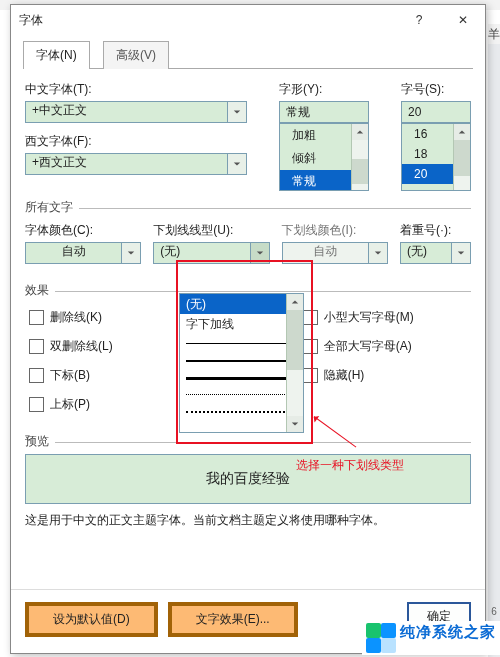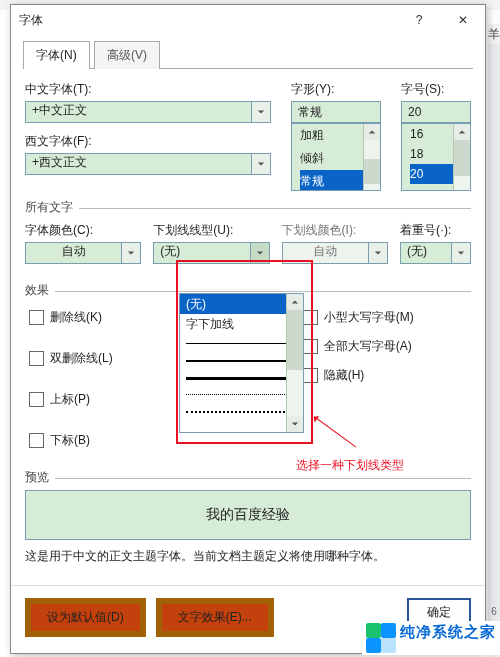--- a/index.html
+++ b/index.html
@@ -4,33 +4,33 @@
 <style>
 html,body{margin:0;padding:0;font-family:"Microsoft YaHei","SimSun",sans-serif;font-size:12px;color:#222;background:#fff;}
 .outer{position:relative;width:500px;height:657px;overflow:hidden;box-sizing:border-box;}
 .ribbon-bg{position:absolute;top:0;left:0;right:0;height:10px;background:#f3f3f3;}
 .dialog{position:absolute;left:10px;top:4px;width:476px;height:650px;background:#fff;border:1px solid #888;box-shadow:2px 2px 8px rgba(0,0,0,.25);box-sizing:border-box;}
 .titlebar{height:30px;display:flex;align-items:center;padding-left:8px;}
 .titlebar .title{flex:1;font-size:12px;}
 .titlebar .btn{width:44px;height:30px;display:flex;align-items:center;justify-content:center;color:#333;}
 .tabs{padding:6px 12px 0 12px;position:relative;}
 .tabs::after{content:"";position:absolute;left:12px;right:12px;bottom:0;height:1px;background:#aaa;}
-.tab{display:inline-block;padding:5px 12px;border:1px solid #aaa;border-bottom:none;background:#fff;margin-right:1px;position:relative;z-index:2;}
+.tab{display:inline-block;padding:5px 12px;border:1px solid #aaa;border-bottom:none;background:#fff;margin-right:10px;position:relative;z-index:2;}
 .tab.inactive{background:#f4f4f4;color:#555;}
 .body{padding:12px 14px 0 14px;}
-.row{display:flex;gap:20px;margin-bottom:6px;}
+.row{display:flex;gap:32px;margin-bottom:6px;}
 .col{display:flex;flex-direction:column;}
 .lbl{margin-bottom:3px;}
 .combo{display:flex;height:22px;border:1px solid #7a9eb1;background:#d7ecd7;position:relative;box-sizing:border-box;}
 .combo .val{flex:1;padding:0 6px;overflow:hidden;white-space:nowrap;}
 .combo .arrow{width:18px;height:100%;display:flex;align-items:center;justify-content:center;background:#e8f0e8;border-left:1px solid #7a9eb1;}
 .combo .arrow svg{width:8px;height:8px;}
 .input-box{height:22px;border:1px solid #7a9eb1;background:#d7ecd7;padding:0 6px;display:flex;align-items:center;box-sizing:border-box;}
 .listbox{border:1px solid #7a9eb1;background:#d7ecd7;height:68px;overflow:hidden;position:relative;box-sizing:border-box;}
-.listbox .item{padding:3px 0;margin-left:8px;}
+.listbox .item{padding:3px 12px;}
 .listbox .item.sel{background:#0a64c8;color:#fff;}
 .listbox .scrollbar{position:absolute;right:0;top:0;width:16px;bottom:0;background:#eef3ee;border-left:1px solid #b3c7b3;}
 .listbox .scrollbar .sbtn{height:16px;display:flex;align-items:center;justify-content:center;background:#e6ece6;}
 .listbox .scrollbar .thumb{position:absolute;right:0;top:35px;height:25px;width:16px;background:#cdd9cd;}
 .listbox.size .thumb{top:16px;height:36px;}
 .sect-label{color:#444;margin-top:8px;position:relative;}
 .sect-label::after{content:"";position:absolute;left:54px;right:0;top:50%;height:1px;background:#bbb;}
 .sect-label.short::after{left:30px;}
 .highlight-box{position:absolute;border:2px solid #e81123;pointer-events:none;}
 .hl1{left:165px;top:255px;width:133px;height:180px;}
@@ -38,21 +38,21 @@
 .annotation.arrow-line{border-top:1px solid #e81123;transform-origin:left center;}
 .ann-text{left:285px;top:452px;}
 .ann-arr{left:303px;top:411px;width:52px;transform:rotate(36deg);}
 .ann-arr::before{content:"";position:absolute;left:-4px;top:-4px;border:4px solid transparent;border-right-color:#e81123;}
 .checkbox-row{display:flex;align-items:center;gap:6px;margin:6px 0;}
 .checkbox-row .box{width:13px;height:13px;border:1px solid #666;background:#fff;}
 .effects-cols{display:flex;gap:60px;padding-left:4px;padding-top:4px;}
 .preview-box{margin-top:4px;height:48px;border:1px solid #7a9eb1;background:#d7ecd7;display:flex;align-items:center;justify-content:center;font-family:"SimSun",serif;font-size:14px;}
 .desc{margin-top:8px;font-size:12px;}
 .footer{position:absolute;left:0;right:0;bottom:0;padding:12px 14px 16px 14px;display:flex;gap:10px;border-top:1px solid #ddd;}
-.footer .dlg-btn{padding:5px 16px;border:6px solid #a16207;background:#c2410c;}
+.footer .dlg-btn{padding:5px 24px;border:4px solid #a16207;background:#fdba74;}
 .footer .spacer{flex:1;}
 .footer .primary{border:2px solid #2b579a;background:#fdfefd;padding:4px 18px;}
 .watermark{position:absolute;right:0;bottom:2px;display:flex;gap:4px;background:#fff;padding:2px 4px;}
 .watermark .logo{width:30px;height:30px;display:grid;grid-template-columns:1fr 1fr;grid-template-rows:1fr 1fr;}
 .watermark .logo div{border-radius:2px;}
 .watermark .text{font-size:15px;color:#0b6bd4;font-weight:600;letter-spacing:1px;font-family:"Microsoft YaHei";}
 .dropdown-panel{position:absolute;left:168px;top:288px;width:125px;height:140px;border:1px solid #7a9eb1;background:#fff;box-sizing:border-box;z-index:5;}
 .dropdown-panel .dd-item{height:20px;padding:0 6px;display:flex;align-items:center;font-size:12px;}
 .dropdown-panel .dd-item.sel{background:#0a64c8;color:#fff;}
 .dropdown-panel .dd-line{height:17px;margin:0 6px;position:relative;}
@@ -204,36 +204,36 @@
                   <path d="M1 3l4 4 4-4z"></path>
                 </svg>
               </span>
           </div>
         </div>
       </div>
 
       <div class="sect-label short" style="margin-top:18px">效果</div>
 
       <div class="effects-cols">
-        <div class="col" id="chk-left" style="gap:12px">
+        <div class="col" id="chk-left" style="gap:0">
             <div class="checkbox-row">
               <span class="box"></span>
               <label>删除线(K)</label>
             </div>
             <div class="checkbox-row">
               <span class="box"></span>
               <label>双删除线(L)</label>
             </div>
             <div class="checkbox-row">
               <span class="box"></span>
+              <label>下标(B)</label>
+            </div>
+            <div class="checkbox-row">
+              <span class="box"></span>
               <label>上标(P)</label>
-            </div>
-            <div class="checkbox-row">
-              <span class="box"></span>
-              <label>下标(B)</label>
             </div>
           </div>
         <div class="col" id="chk-right" style="gap:0;margin-left:130px">
             <div class="checkbox-row">
               <span class="box"></span>
               <label>小型大写字母(M)</label>
             </div>
             <div class="checkbox-row">
               <span class="box"></span>
               <label>全部大写字母(A)</label>

